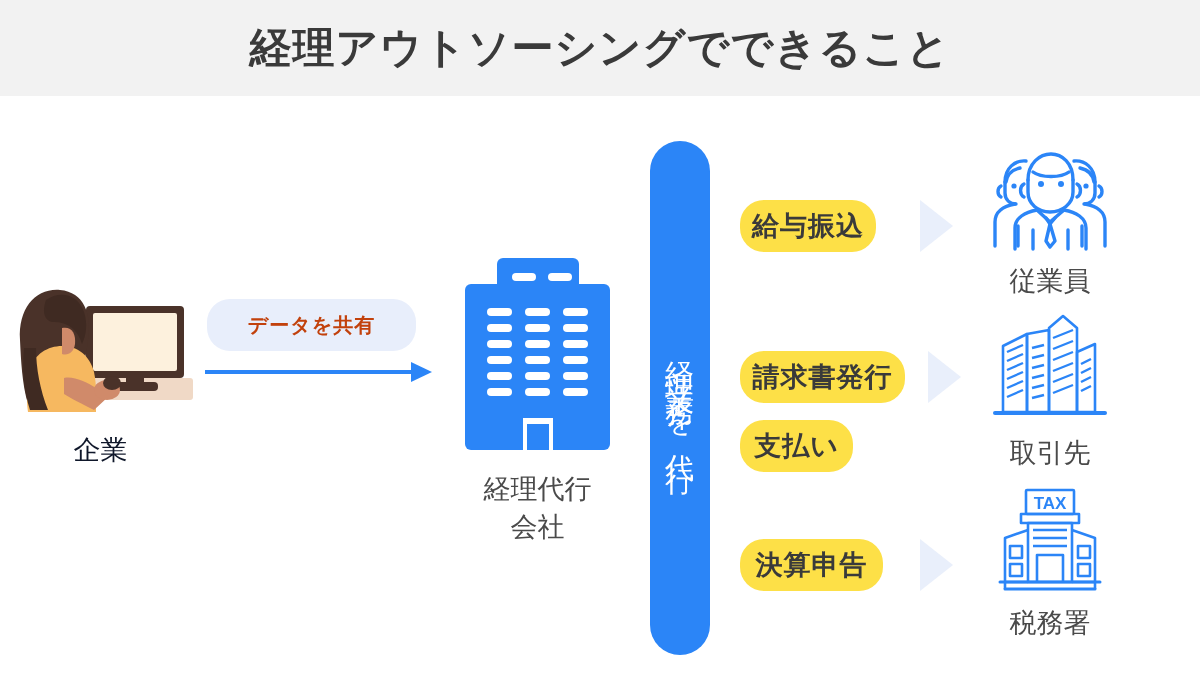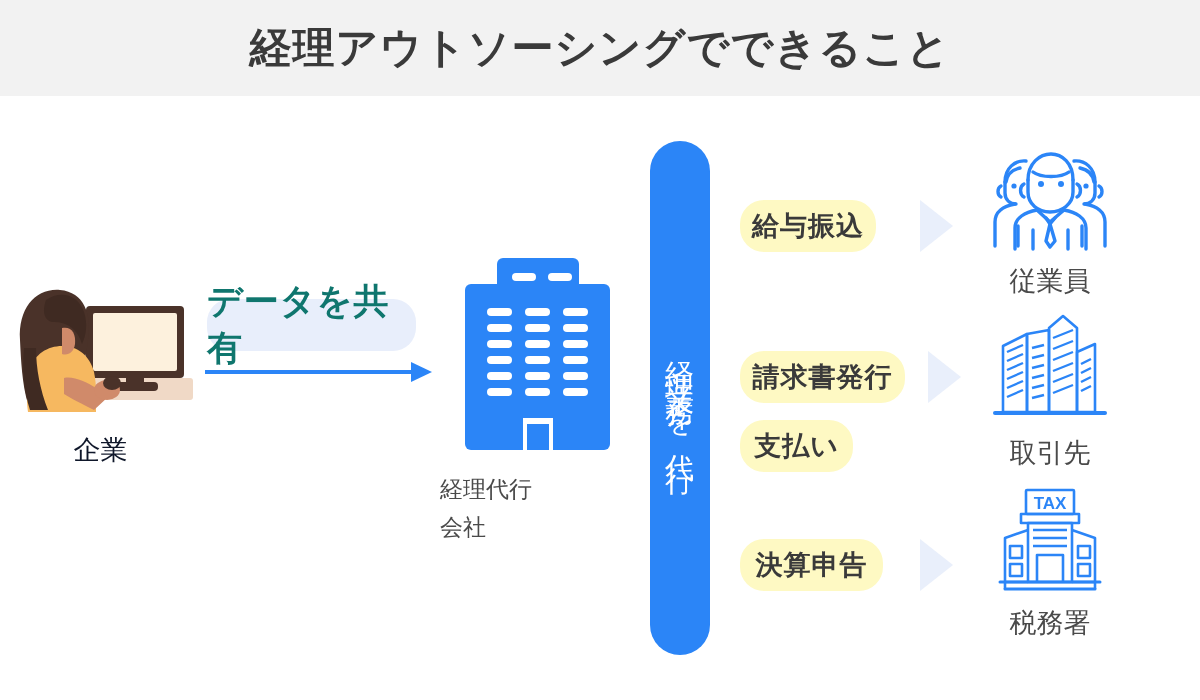--- a/index.html
+++ b/index.html
@@ -60,43 +60,43 @@
   
   .share-badge {
     position: absolute;
     left: 207px; top: 299px;
     width: 209px; height: 52px;
     background: #e8eefb;
     border-radius: 23px;
     display: flex;
     align-items: center;
     justify-content: center;
-    font-size: 35px;
+    font-size: 20px;
     font-weight: bold;
-    color: #0f766e;
+    color: #c2410c;
     letter-spacing: 1px;
   }
   .share-arrow {
     position: absolute;
     left: 203px; top: 358px;
     width: 230px; height: 28px;
   }
 
   
   .agency-icon {
     position: absolute;
     left: 465px; top: 258px;
     width: 145px; height: 192px;
   }
   .agency-label {
     position: absolute;
     left: 440px; top: 470px;
     width: 195px;
-    text-align: left;
-    font-size: 23px;
+    text-align: center;
+    font-size: 27px;
     color: #4a4a4a;
     line-height: 38px;
   }
 
   
   .vpill {
     position: absolute;
     left: 650px; top: 141px;
     width: 60px; height: 514px;
     background: #2b85f7;
@@ -113,21 +113,21 @@
     text-orientation: upright;
     font-size: 29px;
     color: #ffffff;
     letter-spacing: 12px;
     line-height: 60px;
   }
 
   
   .task-badge {
     position: absolute;
-    background: #fef9c3;
+    background: #fde047;
     border-radius: 24px;
     display: flex;
     align-items: center;
     justify-content: center;
     font-size: 27px;
     font-weight: bold;
     color: #3a3a3a;
     letter-spacing: 1px;
     height: 52px;
   }

